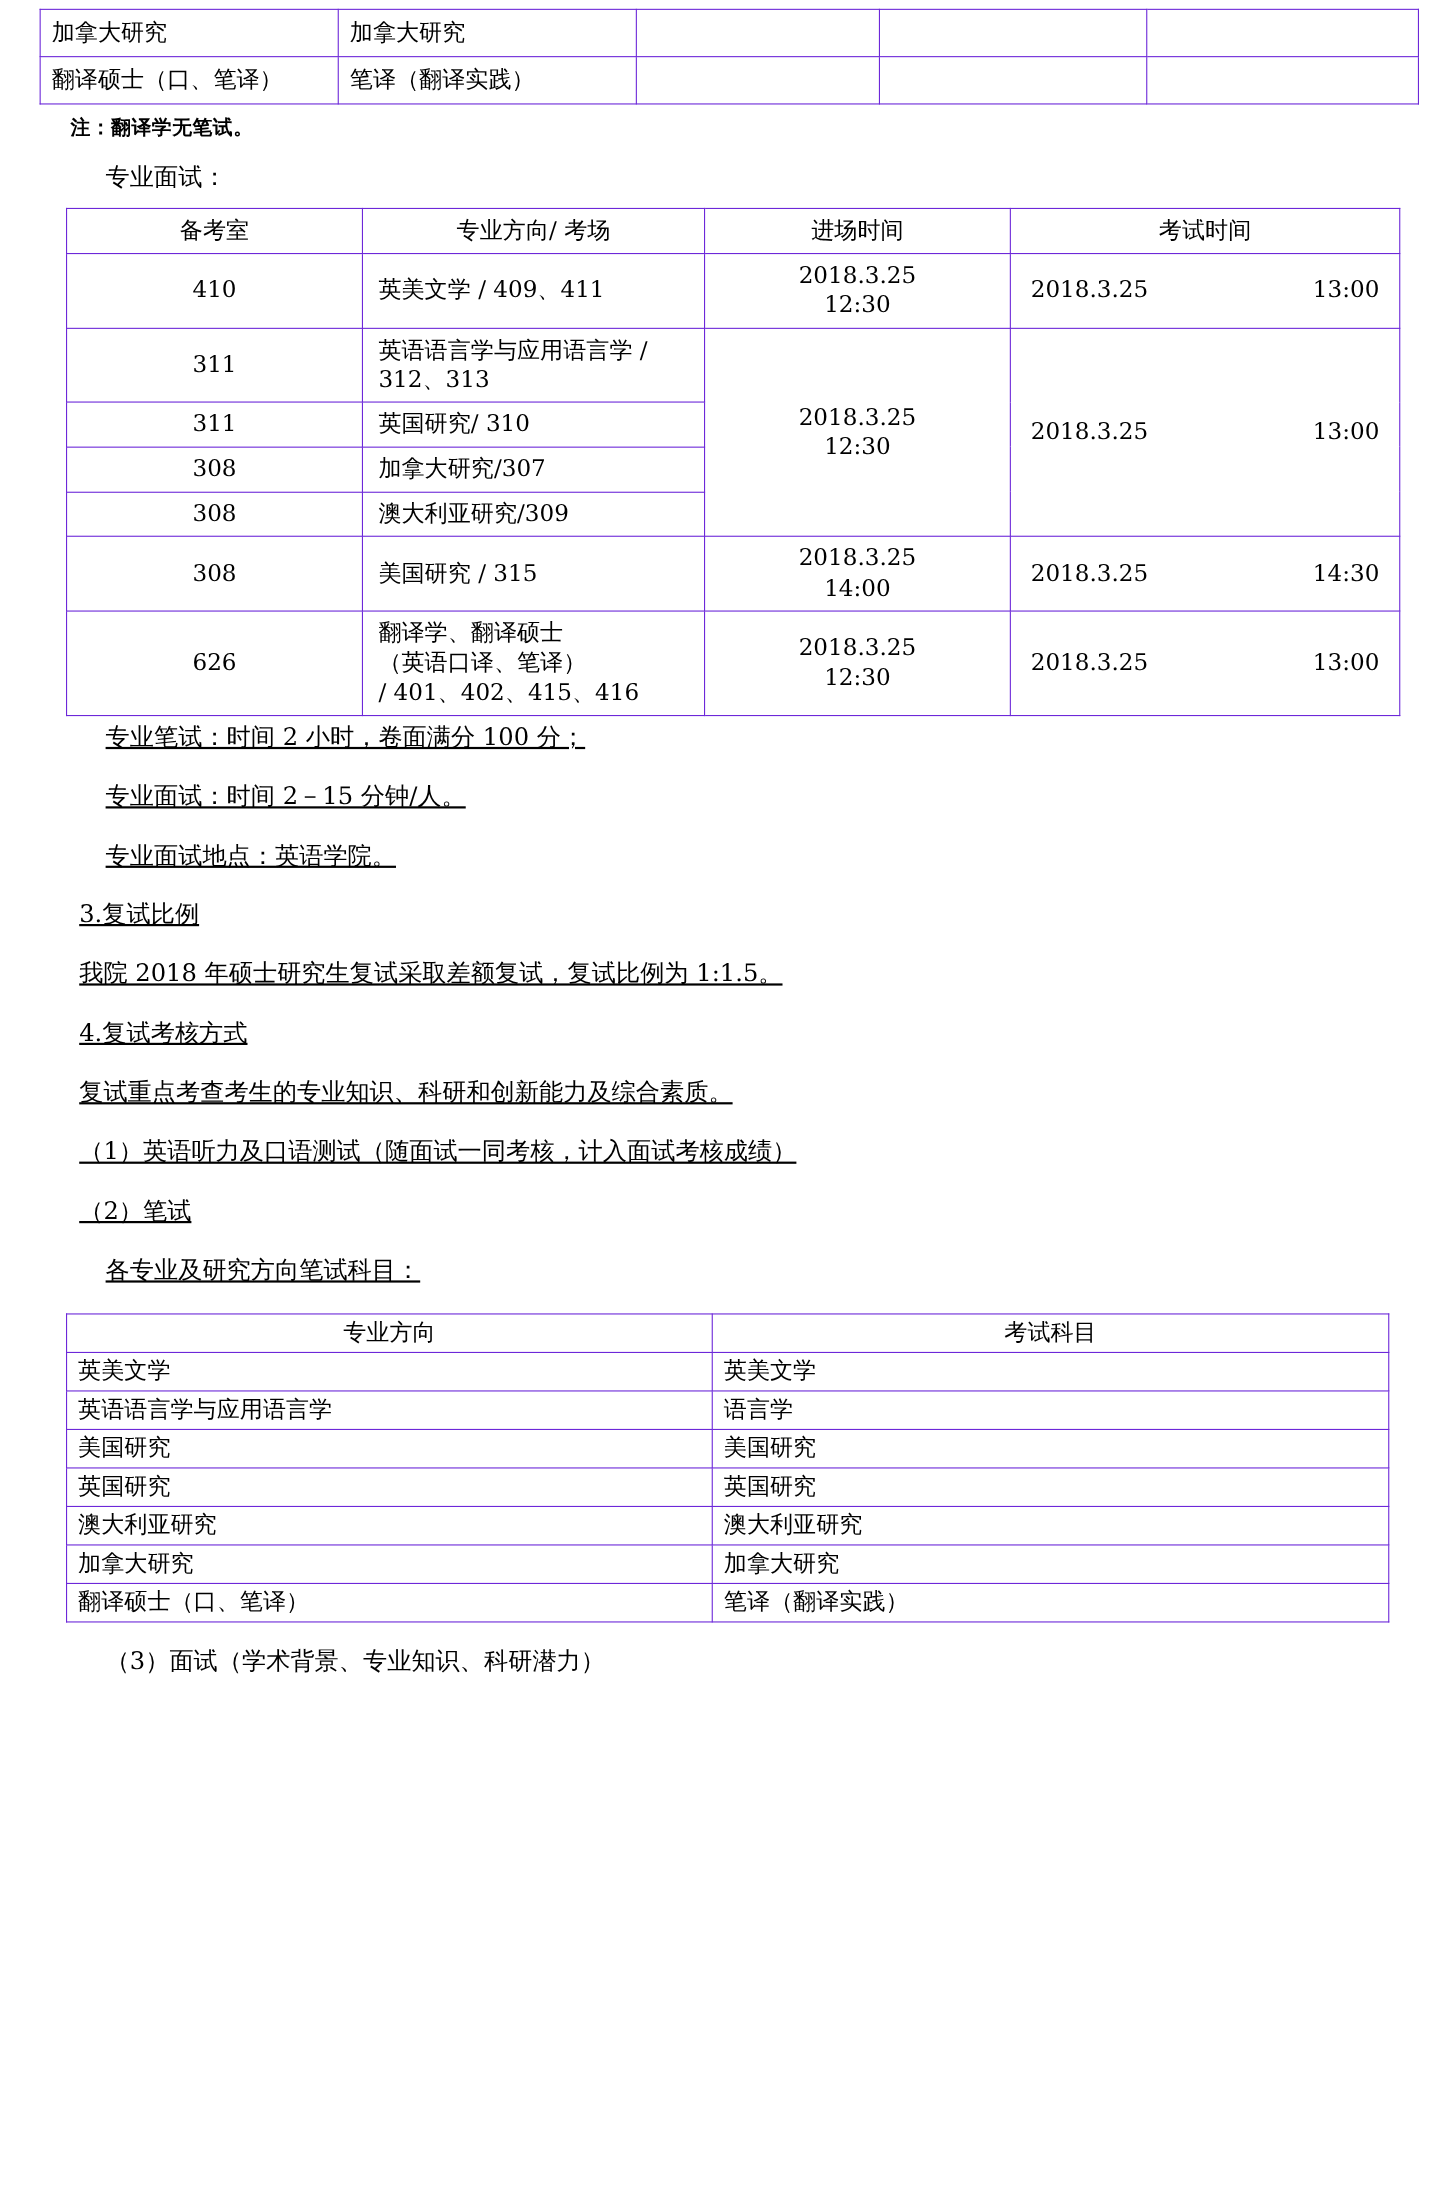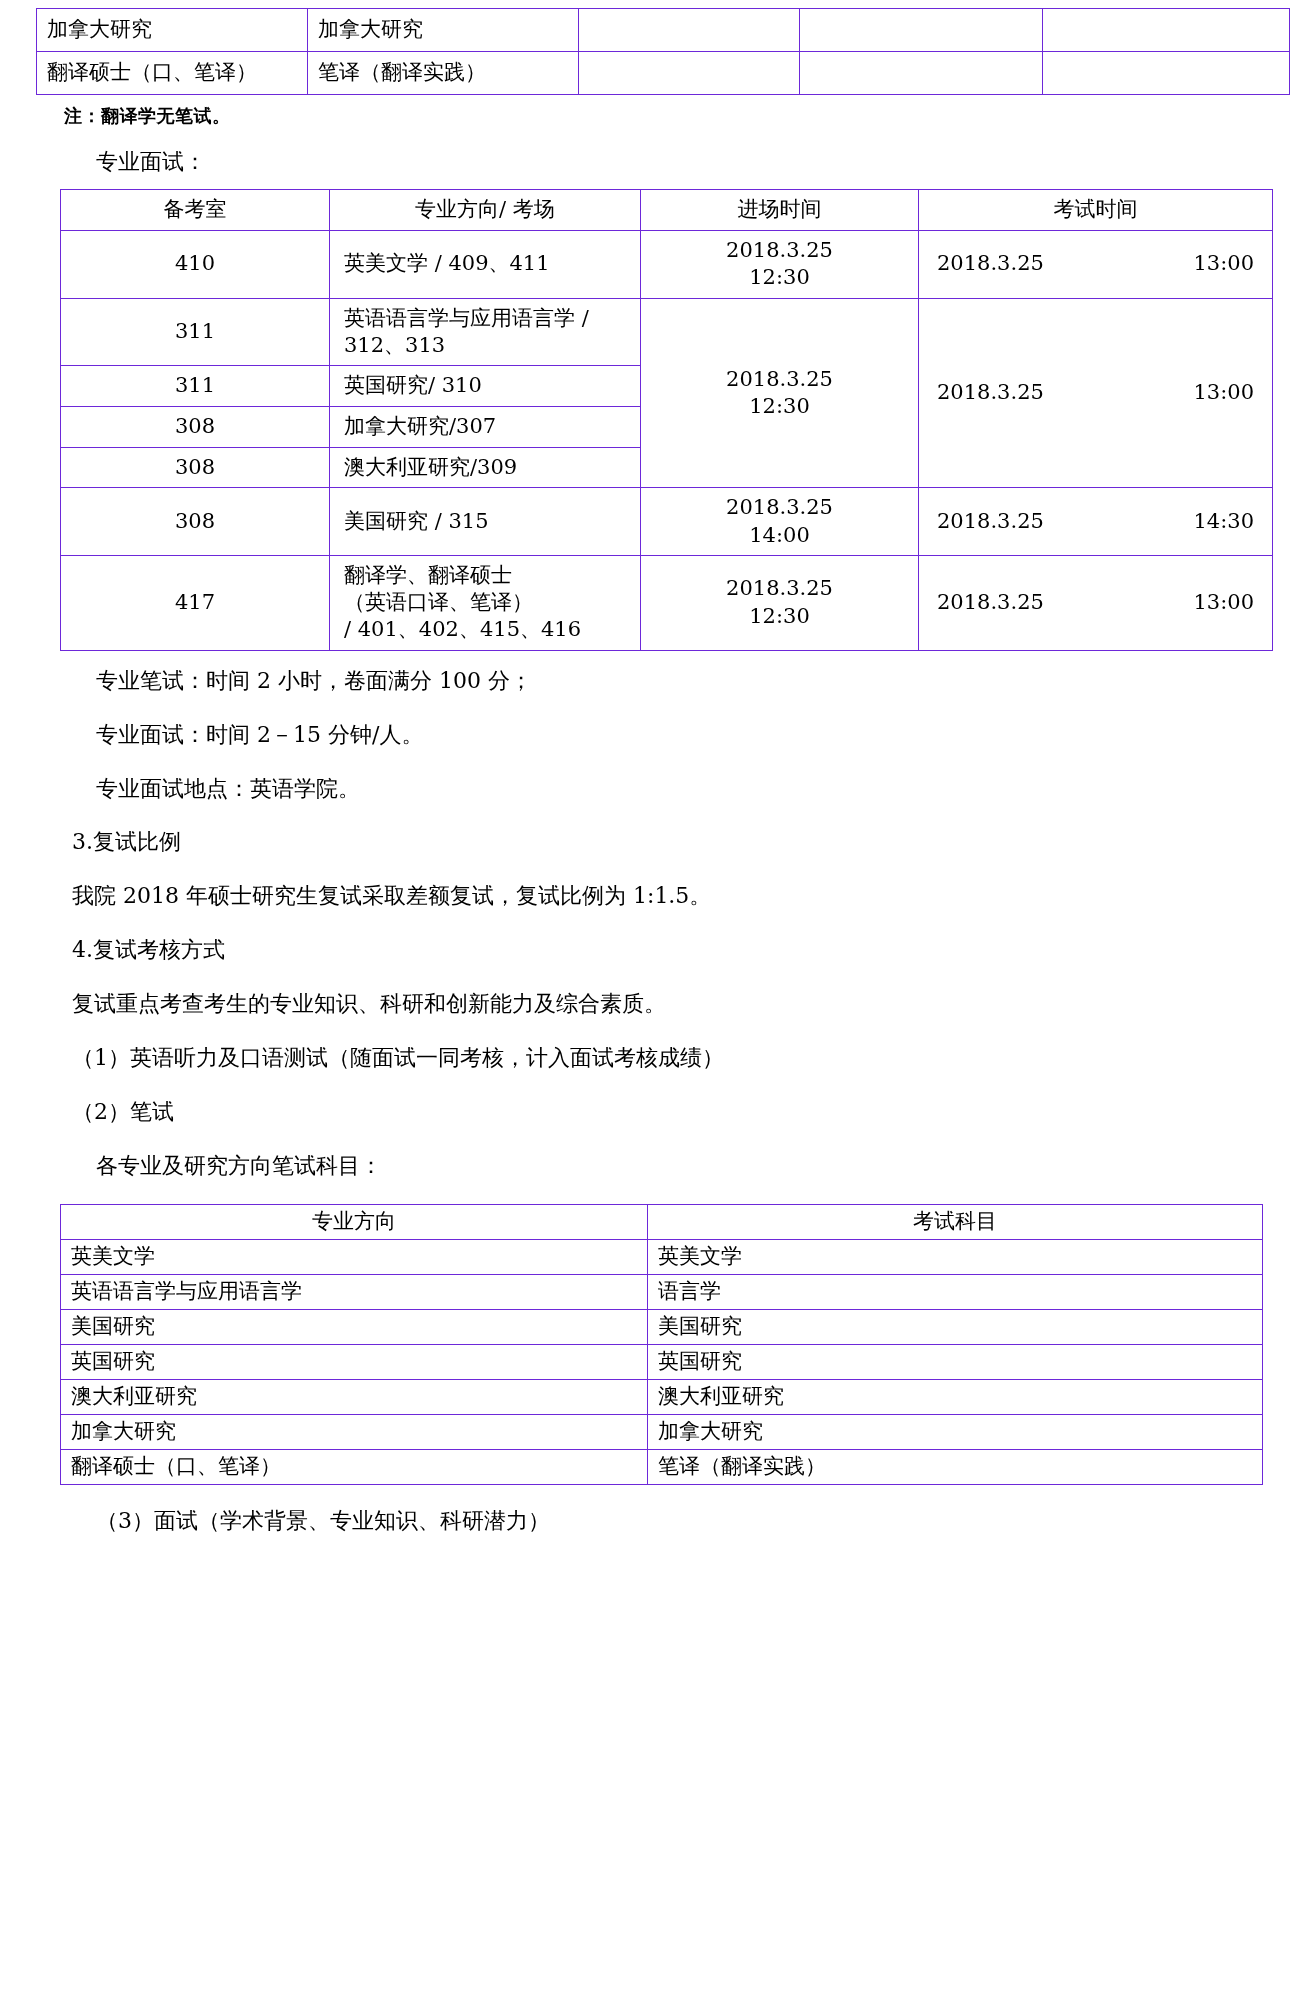--- a/index.html
+++ b/index.html
@@ -77,21 +77,22 @@
   .iv-table td.left { text-align: left; padding-left: 14px; }
   .iv-table td.dual {
     text-align: left;
     padding-left: 18px;
     padding-right: 18px;
   }
   .iv-table td.dual span.t2 { float: right; }
   .two-line { line-height: 1.3; }
   
   .body-lines {
-    margin-top: 14px;
+    margin-top: 4px;
+    text-decoration: underline;
   }
   .body-lines p {
     margin: 0 0 22px 0;
     font-size: 22px;
     line-height: 1.45;
   }
   .ind-2 { padding-left: 60px; }
   .ind-1 { padding-left: 36px; }
   
   .sub-table {
@@ -199,21 +200,21 @@
           <span>2018.3.25</span><br>
           <span>14:00</span>
         </td>
         <td class="dual">
           <span>2018.3.25</span>
           <span class="t2">14:30</span>
         </td>
       </tr>
 
       <tr>
-        <td>417</td>
+        <td>626</td>
         <td class="left two-line">
           翻译学、翻译硕士<br>（英语口译、笔译）<br>/ 401、402、415、416
         </td>
         <td class="two-line">
           <span>2018.3.25</span><br>
           <span>12:30</span>
         </td>
         <td class="dual">
           <span>2018.3.25</span>
           <span class="t2">13:00</span>

